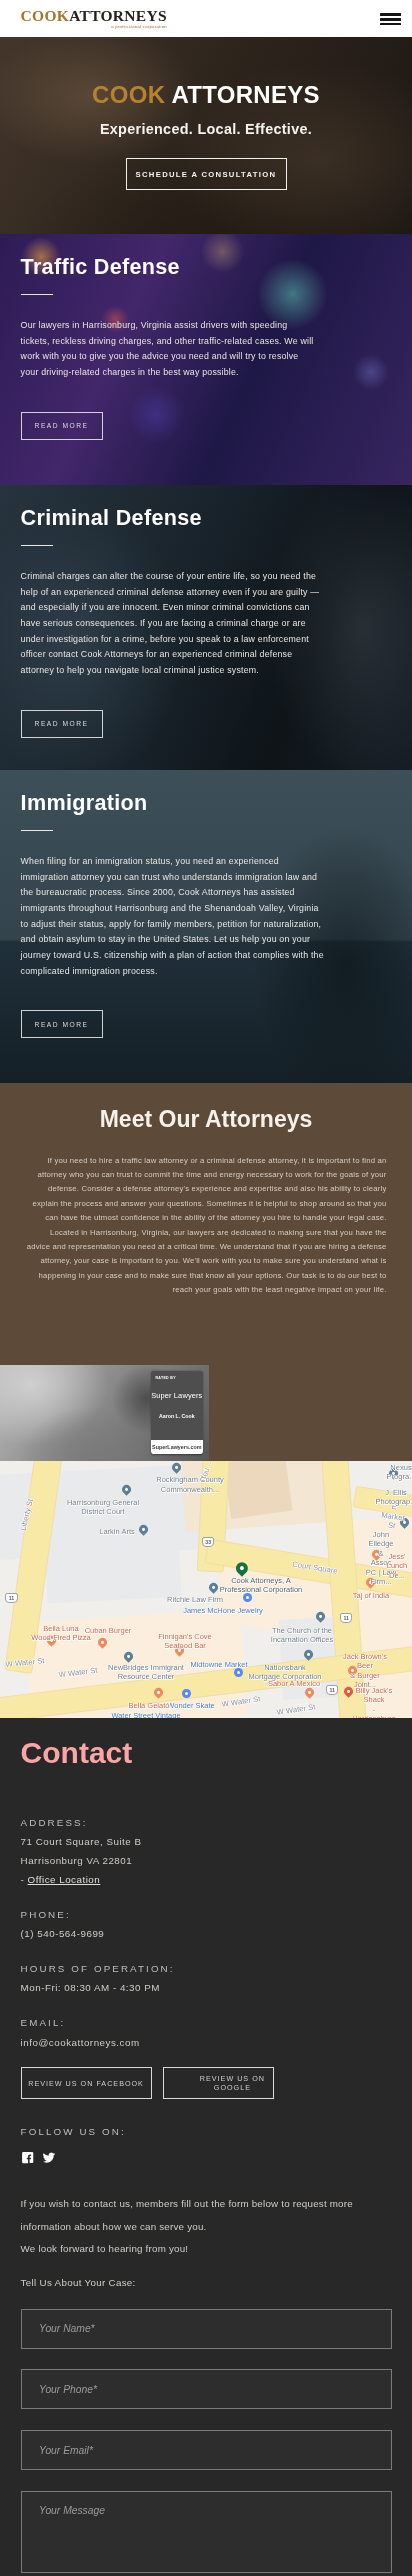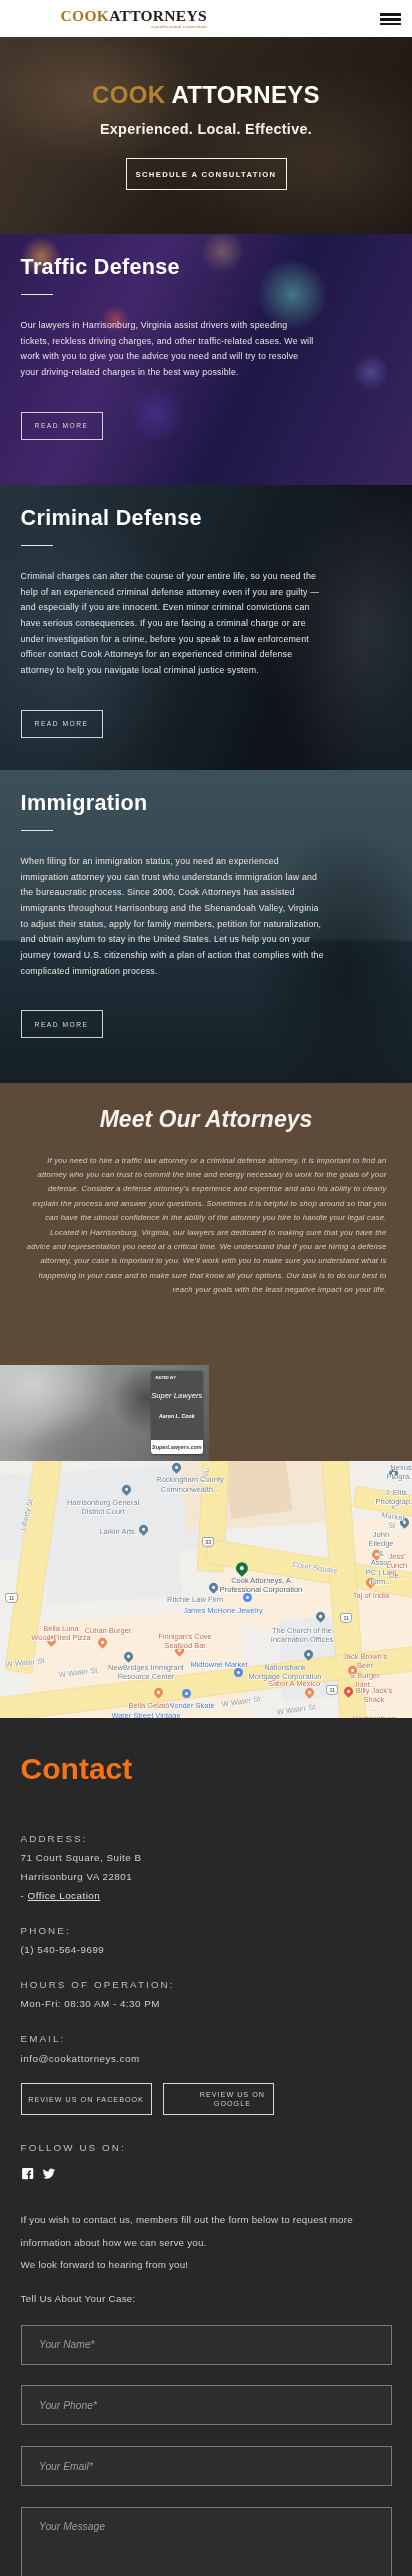--- a/index.html
+++ b/index.html
@@ -2,21 +2,21 @@
 <html style="font-size:8.2px"><head>
 <meta charset="utf-8">
 <style>
   * { margin:0; padding:0; box-sizing:border-box; }
   html,body { width:412px; }
   body { font-family:"Liberation Sans", sans-serif; background:#fff; }
 
   
   .site-header { height:37px; background:#fff; position:relative; padding:7.2px 0 0 20.6px; }
   .logo { display:inline-block; cursor:pointer; }
-  .logo-main { font-family:"Liberation Serif", serif; font-weight:bold; font-size:15.5px; letter-spacing:0.3px;margin-left:40px; }
+  .logo-main { font-family:"Liberation Serif", serif; font-weight:bold; font-size:15.5px; letter-spacing:0.3px; }
   .logo-cook { color:#a4762c; }
   .logo-att  { color:#26211c; }
   .logo-tag { font-size:4.4px; color:#a4762c; text-align:right; margin-top:-1px; letter-spacing:0.2px; }
   .hamburger { position:absolute; right:11.3px; top:13.4px; width:20.6px; cursor:pointer; }
   .hamburger span { display:block; height:2.6px; background:#141414; margin-bottom:2.1px; border-radius:0.5px; }
 
   
   .hero { height:197px; display:flex; flex-direction:column; align-items:center; justify-content:center; text-align:center; overflow:hidden;
     background:
       radial-gradient(ellipse 155px 98px at 22% 30%, rgba(150,120,88,.35), transparent 70%),
@@ -53,21 +53,21 @@
       radial-gradient(ellipse 134px 196px at 84% 62%, rgba(8,14,18,.55), transparent 70%),
       linear-gradient(to bottom,#3d4f58 0%,#33444d 54%,#20303a 55%,#141f26 100%);
   }
   .svc-title { font-size:21.6px; font-weight:bold; color:#fdfdfd; letter-spacing:0.3px; }
   .svc-rule { width:32px; height:1px; background:#e9e7e3; margin-top:14.4px; }
   .svc-body { margin-top:23px; width:304px; font-size:8.8px; line-height:1.78; color:#eae7e2; letter-spacing:0.2px; }
   .read-more { margin-top:31px; width:82px; height:28px; background:transparent; border:0.5px solid rgba(240,240,240,.85);
     color:#dcdcdc; font-family:"Liberation Sans", sans-serif; font-size:6.7px; letter-spacing:1.5px; cursor:pointer; }
 
   
-  .meet { height:378px; background:#5d4a39; position:relative; overflow:hidden; text-align:center; padding-top:23px;font-style:italic; }
+  .meet { height:378px; background:#5d4a39; position:relative; overflow:hidden; text-align:center; padding-top:23px; }
   .meet-title { font-size:23px; font-weight:bold; color:#f6f1ea; }
   .meet-body { margin:20.6px auto 0; width:361px; font-size:7.7px; line-height:1.87; color:#d8cec2; letter-spacing:0.2px;text-align:right; }
   .portrait { position:absolute; left:0; bottom:0; width:209px; height:96px; overflow:hidden;
     background:
       radial-gradient(circle 46px at 70% 35%, rgba(40,40,40,.55), transparent 75%),
       radial-gradient(ellipse 93px 62px at 45% 95%, rgba(120,120,120,.8), transparent 80%),
       radial-gradient(ellipse 103px 82px at 15% 20%, #cfcfcf, transparent 75%),
       linear-gradient(125deg,#bdbdbd 0%,#8f8f8f 40%,#6f6f6f 75%,#575757 100%);
   }
   .sl-badge { position:absolute; right:6.2px; top:6.2px; width:52px; height:83px; background:#4e4e4e; border-radius:3.1px;
@@ -96,21 +96,21 @@
   .pin-foodred { background:#e8553e; }
   .pin-shop { background:#548af7; border-radius:50%; transform:none; }
   .pin-shop::after { left:2.6px; top:2.6px; }
   .pin-cook { width:12.4px; height:12.4px; background:#15713e; }
   .pin-cook::after { left:4.1px; top:4.1px; width:4.1px; height:4.1px; }
   .shield { position:absolute; z-index:6; width:12.4px; height:10.3px; background:#fff; border:0.8px solid #9aa0a6;
     border-radius:2.1px 2.1px 4.1px 4.1px; font-size:5.2px; font-weight:bold; color:#5f6368; text-align:center; line-height:9.3px; }
 
   
   .contact { background:#282828; padding:15.5px 20.6px 0 20.6px; height:961px; overflow:hidden; }
-  .contact-title { font-size:30px; font-weight:bold; color:#f97316; margin-top:18px; }
+  .contact-title { font-size:30px; font-weight:bold; color:#fca5a5; margin-top:2px; }
   .c-label { font-size:9.8px; color:#bdbdbd; letter-spacing:2.1px; margin-top:15.5px; }
   .c-value { font-size:9.8px; color:#cfcdc9; letter-spacing:0.5px; margin-top:8.2px; }
   .c-first { margin-top:47px; }
   .c-link { color:#e0dedb; text-decoration:underline; cursor:pointer;text-align:center; }
   .review-row { margin-top:19.6px; display:flex; gap:11.3px; }
   .review-btn { height:32px; background:transparent; border:0.5px solid #d9d9d9; color:#cfcfcf;
     font-family:"Liberation Sans", sans-serif; font-size:7.2px; letter-spacing:1px; cursor:pointer; }
   .review-fb { width:131px; } .review-gg { width:111px;padding-left:28px; }
   .social-row { margin-top:13.4px; display:flex; gap:7.7px; align-items:center; }
   .social-icon { width:13.4px; height:13.4px; cursor:pointer; }

